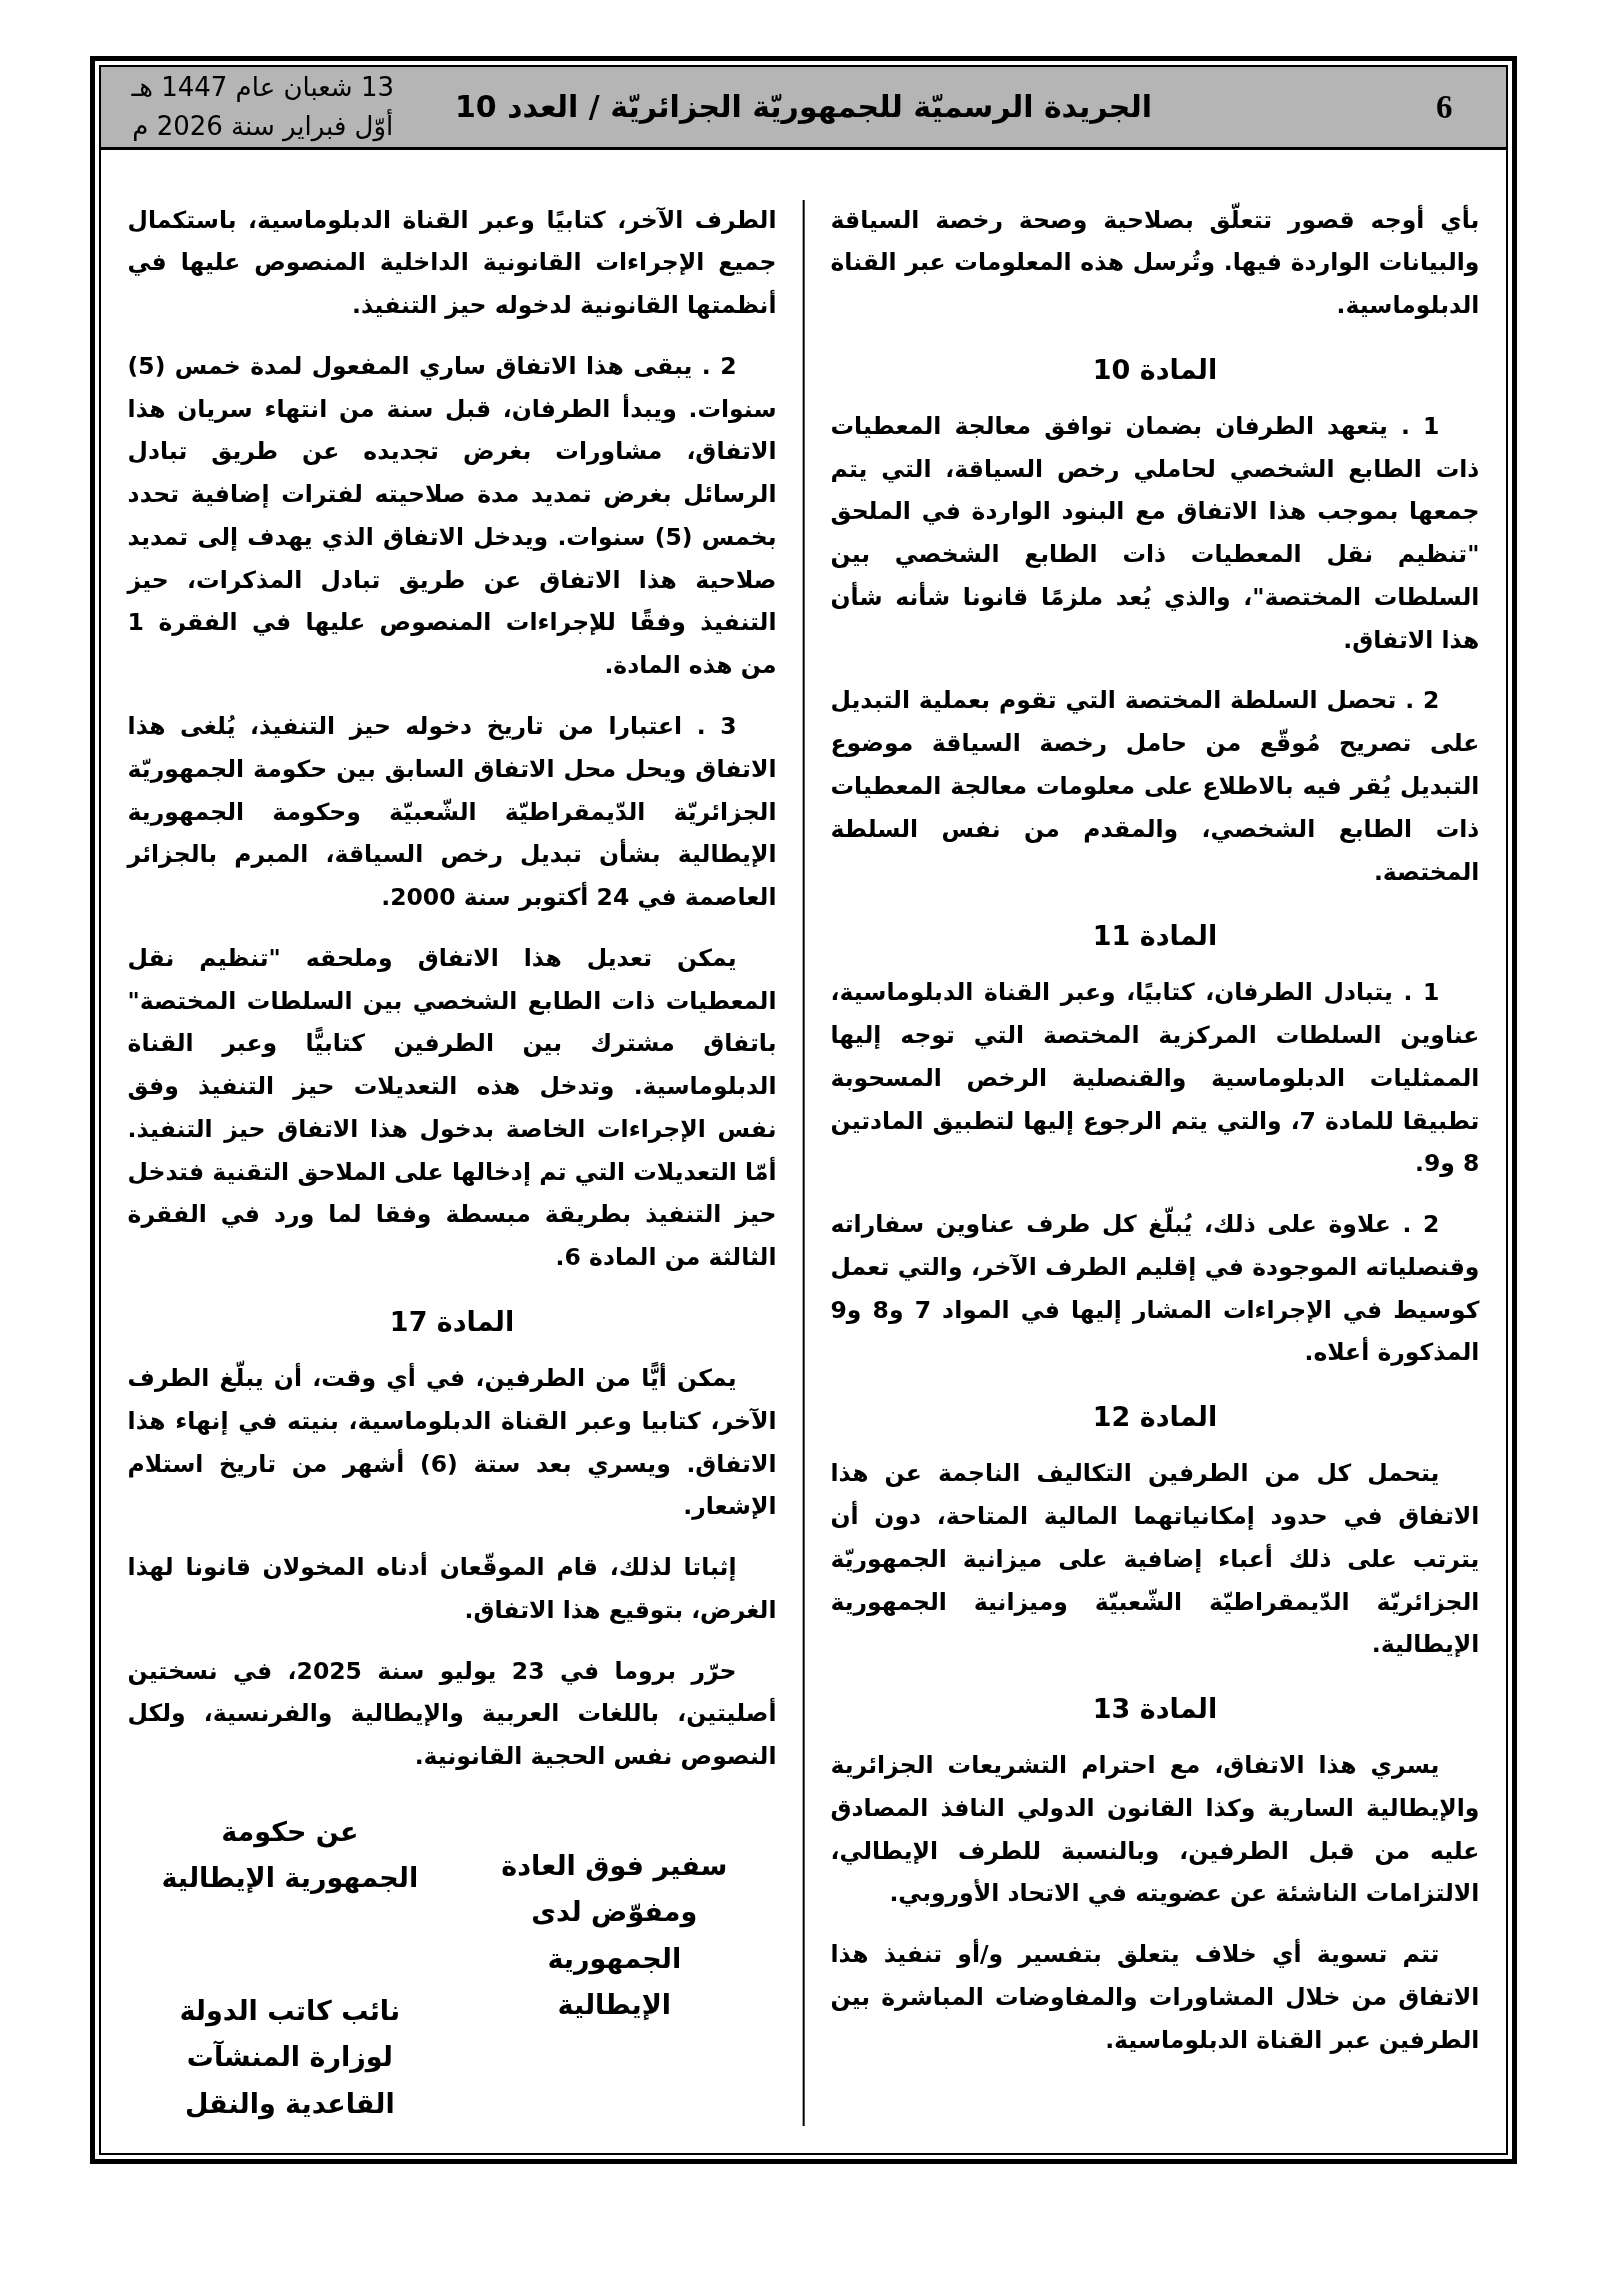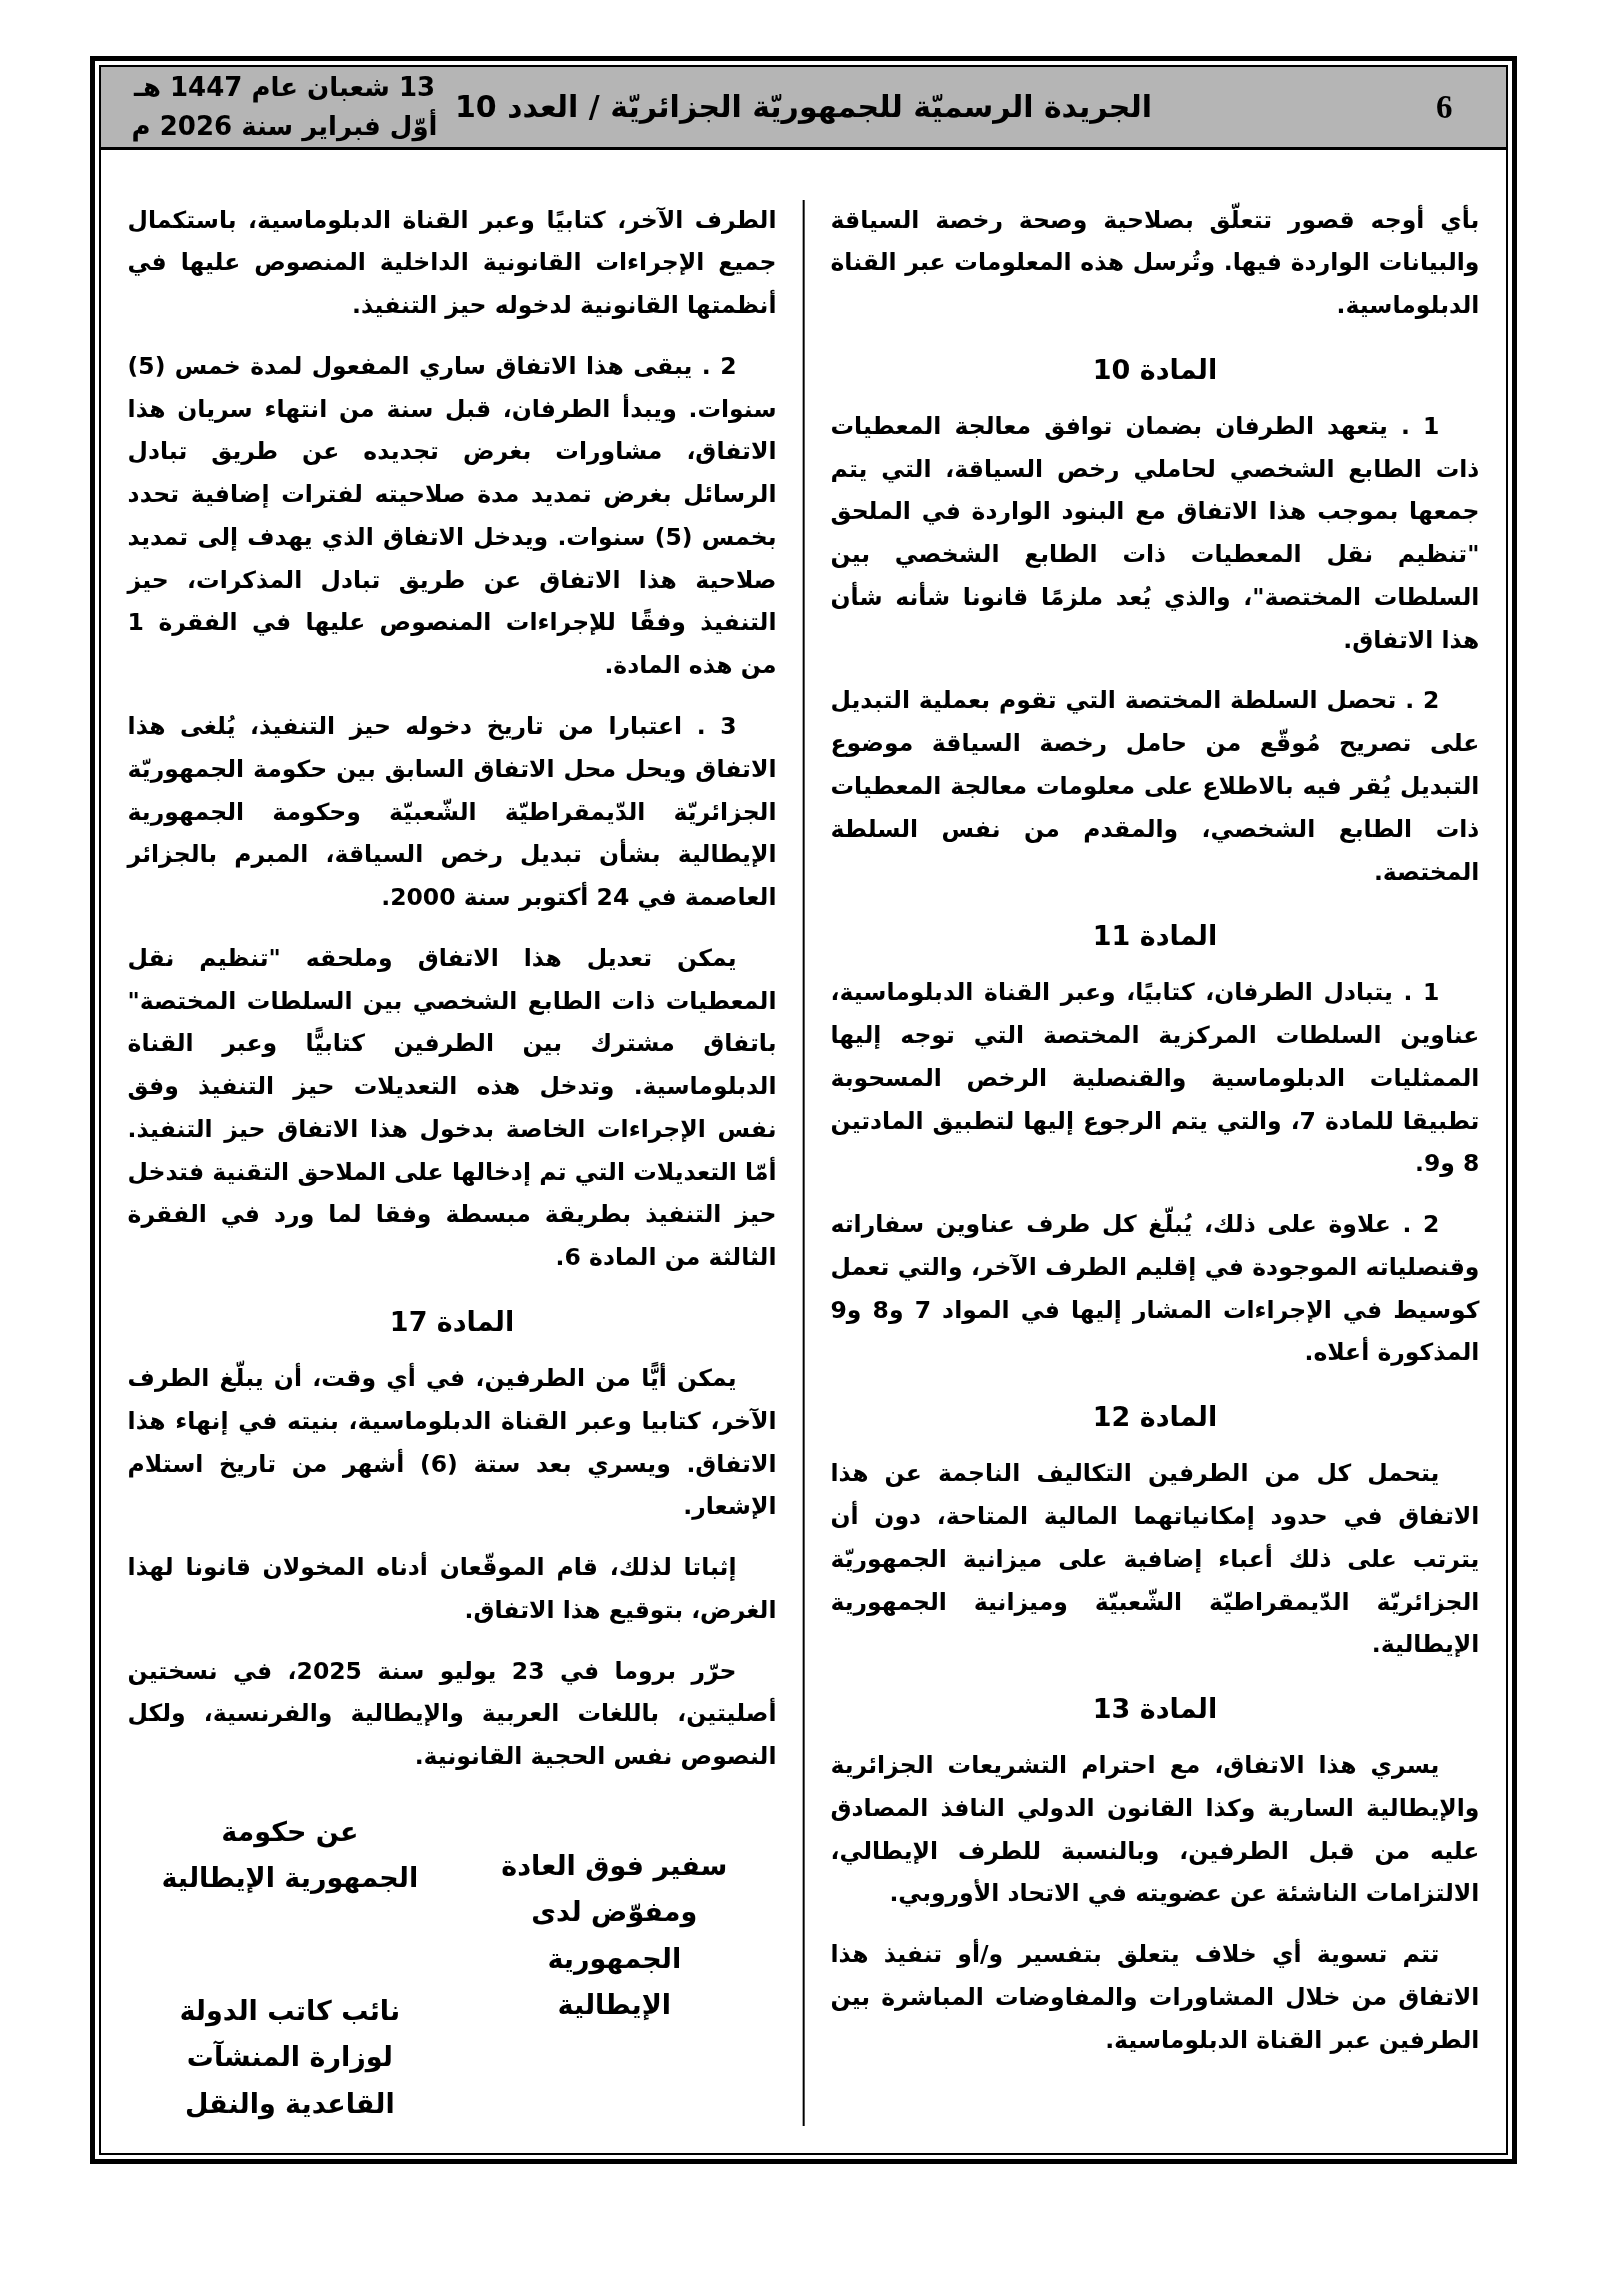--- a/index.html
+++ b/index.html
@@ -28,21 +28,21 @@
     flex:none; height:83px;
     background:#b5b5b5;
     border-bottom:3.6px solid #000;
     position:relative;
   }
   .header-dates {
     position:absolute; left:31px; top:0;
     height:100%;
     display:flex; flex-direction:column; justify-content:center;
     text-align:center;
-    font-weight:bold; font-size:26px; line-height:39px;
+    font-weight:normal; font-size:26px; line-height:39px;
   }
   .header-title-wrap {
     position:absolute; inset:0;
     display:flex; align-items:center; justify-content:center;border-radius:27px;
   }
   .header-title { font-weight:bold; font-size:30px; }
   .header-page-number {
     position:absolute; right:54px; top:50%;
     transform:translateY(-50%);
     font-weight:bold; font-size:33px;

